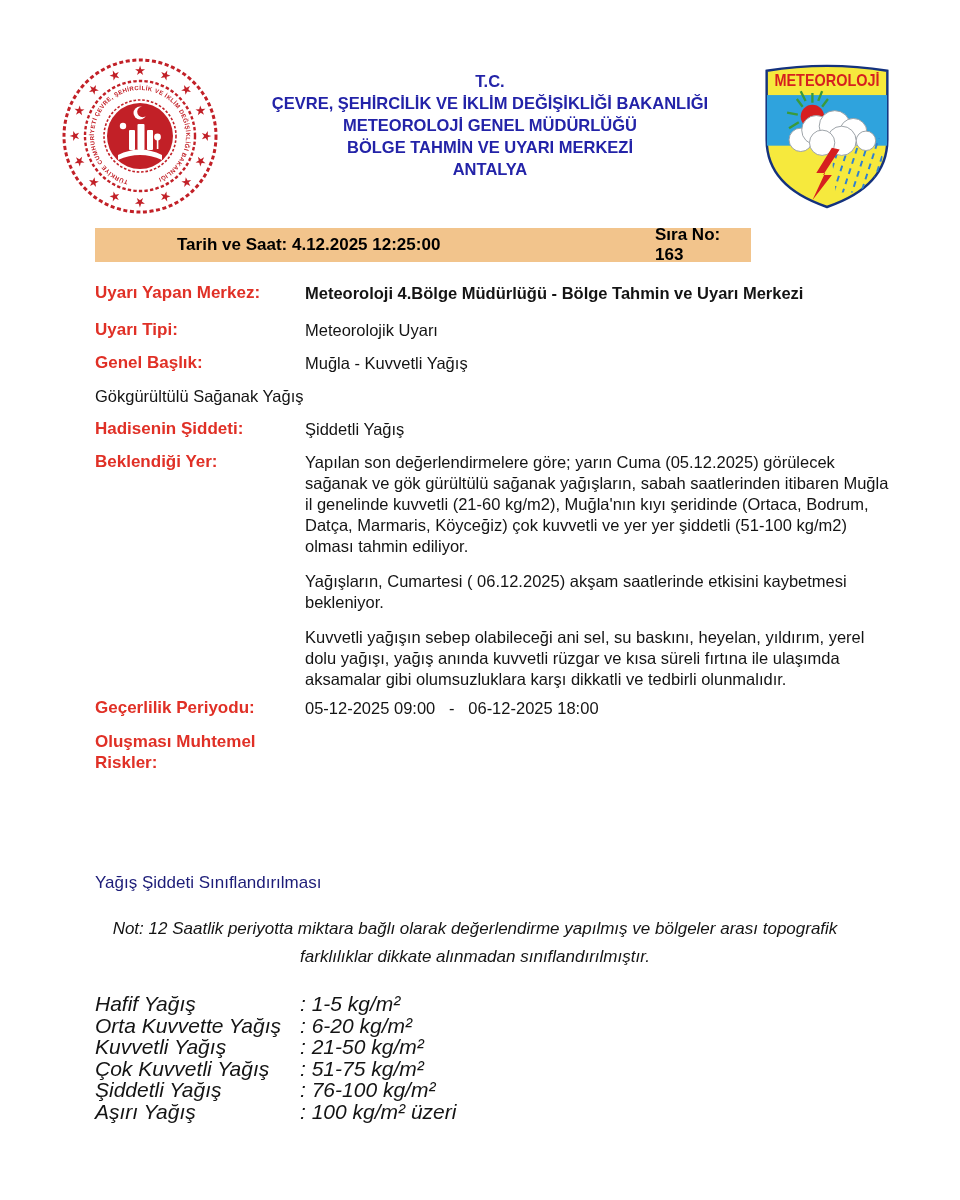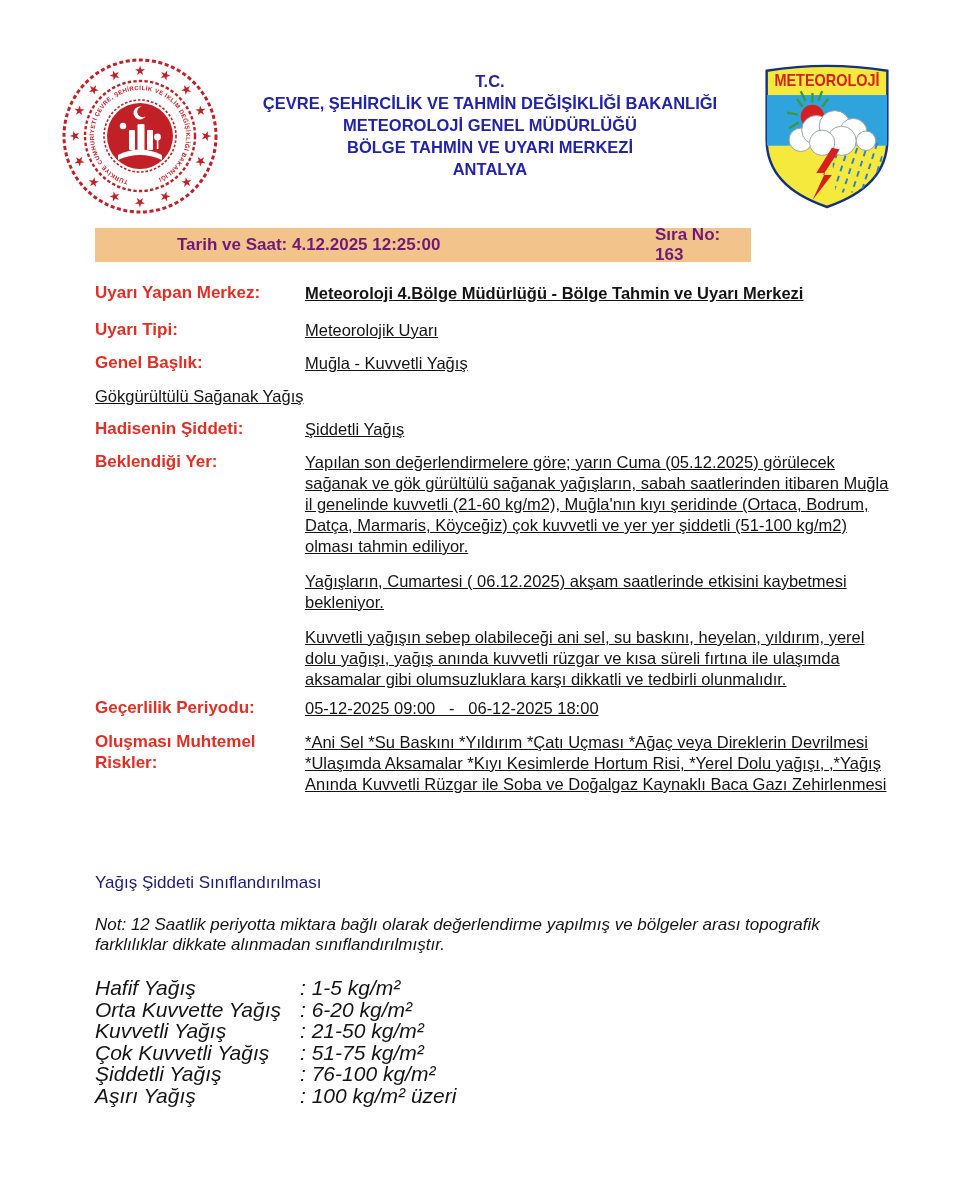--- a/index.html
+++ b/index.html
@@ -10,40 +10,40 @@
   .header{position:absolute;top:56px;left:60px;width:840px;display:flex;align-items:flex-start;}
   .seal-wrap{width:170px;flex:0 0 170px;display:flex;justify-content:flex-start;}
   .head-text{flex:1;text-align:center;color:var(--header_navy,#2323a8);font-weight:bold;
              font-size:16.5px;line-height:22px;padding-top:14px;}
   .head-text div{white-space:nowrap;}
   .logo-wrap{width:150px;flex:0 0 150px;display:flex;justify-content:flex-end;}
 
   
   .infobar{position:absolute;top:228px;left:95px;width:656px;height:34px;
            background:var(--bar_bg,#f2c48c);display:flex;align-items:center;
-           font-weight:bold;font-size:17px;color:#701a75;}
+           font-weight:bold;font-size:17px;color:#000000;}
   .infobar .dt{margin-left:82px;}
   .infobar .sn{position:absolute;left:560px;}
 
   
   .fields{position:absolute;top:282px;left:95px;width:802px;}
   .frow{display:flex;margin-bottom:11px;}
   .frow .lbl{flex:0 0 210px;color:var(--label_red,#e03026);font-weight:bold;font-size:17px;line-height:21px;}
-  .frow .val{flex:1;font-size:16.5px;line-height:21px;padding-top:1px;text-decoration:underline;}
+  .frow .val{flex:1;font-size:16.5px;line-height:21px;padding-top:1px;}
   .frow .val.bold{font-weight:bold;}
   .frow.r1{margin-bottom:15px;}
   .frow .val p{margin:0 0 14px 0;}
   .frow .val p:last-child{margin-bottom:0;}
   .frow.loc{margin-bottom:7px;}
   .frow.validity{margin-bottom:12px;}
 
   
   .classif{position:absolute;top:873px;left:95px;width:800px;}
   .classif .title{color:var(--title_navy,#1c1c78);font-weight:normal;font-size:17px;}
-  .classif .note{font-style:italic;font-size:17px;line-height:20px;margin-top:22px;width:760px;}
+  .classif .note{font-style:italic;font-size:17px;line-height:28px;margin-top:22px;width:760px;text-align:center;}
   .classif .list{margin-top:22px;font-style:italic;font-size:21px;line-height:21.5px;}
   .classif .lrow{display:flex;}
   .classif .lrow .llbl{flex:0 0 205px;}
 </style>
 </head>
 <body>
 
 <div class="page">
 
   <div class="header">
@@ -89,21 +89,21 @@
         <rect x="87" y="74" width="6" height="20" rx="1" fill="#fff"></rect>
         <circle cx="97.5" cy="81" r="3.4" fill="#fff"></circle>
         <rect x="96.8" y="83" width="1.6" height="10" fill="#fff"></rect>
 
         <path d="M 58,99 Q 80,88 102,99 L 102,104 Q 80,94 58,104 Z" fill="#fff"></path>
       </svg>
     </div>
 
     <div class="head-text">
       <div>T.C.</div>
-      <div>ÇEVRE, ŞEHİRCİLİK VE TAHMİN DEĞİŞİKLİĞİ BAKANLIĞI</div>
+      <div>ÇEVRE, ŞEHİRCİLİK VE İKLİM DEĞİŞİKLİĞİ BAKANLIĞI</div>
       <div>METEOROLOJİ GENEL MÜDÜRLÜĞÜ</div>
       <div>BÖLGE TAHMİN VE UYARI MERKEZİ</div>
       <div>ANTALYA</div>
     </div>
 
     <div class="logo-wrap">
       <svg width="146" height="156" viewBox="0 0 150 160">
         <defs>
           <clipPath id="shieldClip">
             <path d="M 13,15 Q 75,5 137,15 L 137,86 Q 137,134 75,155 Q 13,134 13,86 Z"></path>
@@ -187,21 +187,20 @@
       </span>
     </div>
 
     <div class="frow validity">
       <span class="lbl">Geçerlilik Periyodu:</span>
       <span class="val">05-12-2025 09:00&nbsp;&nbsp; - &nbsp;&nbsp;06-12-2025 18:00</span>
     </div>
 
     <div class="frow">
       <span class="lbl">Oluşması Muhtemel Riskler:</span>
-      <span class="val">*Ani Sel *Su Baskını *Yıldırım *Çatı Uçması *Ağaç veya Direklerin Devrilmesi *Ulaşımda Aksamalar *Kıyı Kesimlerde Hortum Risi, *Yerel Dolu yağışı, ,*Yağış Anında Kuvvetli Rüzgar ile Soba ve Doğalgaz Kaynaklı Baca Gazı Zehirlenmesi</span>
     </div>
   </div>
 
   <div class="classif">
     <div class="title">Yağış Şiddeti Sınıflandırılması</div>
     <div class="note">Not: 12 Saatlik periyotta miktara bağlı olarak değerlendirme yapılmış ve bölgeler arası topografik farklılıklar dikkate alınmadan sınıflandırılmıştır.</div>
     <div class="list">
       <div class="lrow">
         <span class="llbl">Hafif Yağış</span>
         <span>: 1-5 kg/m²</span>

